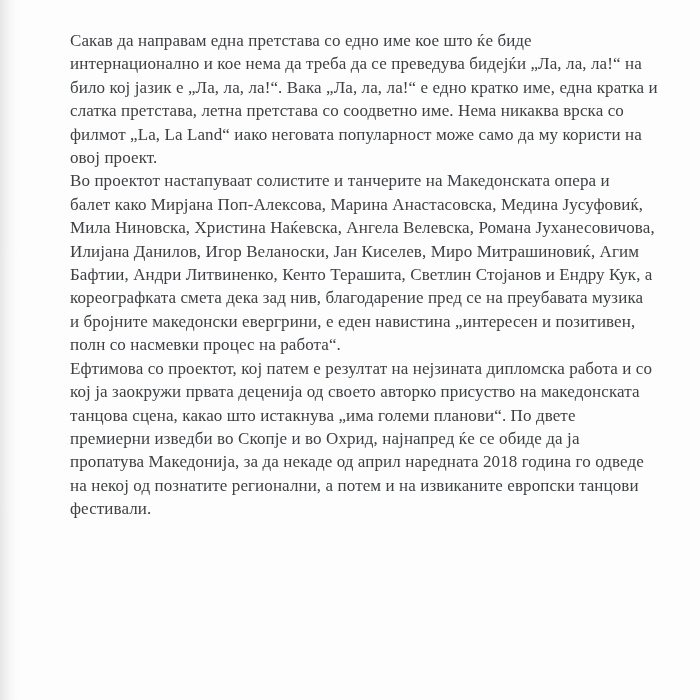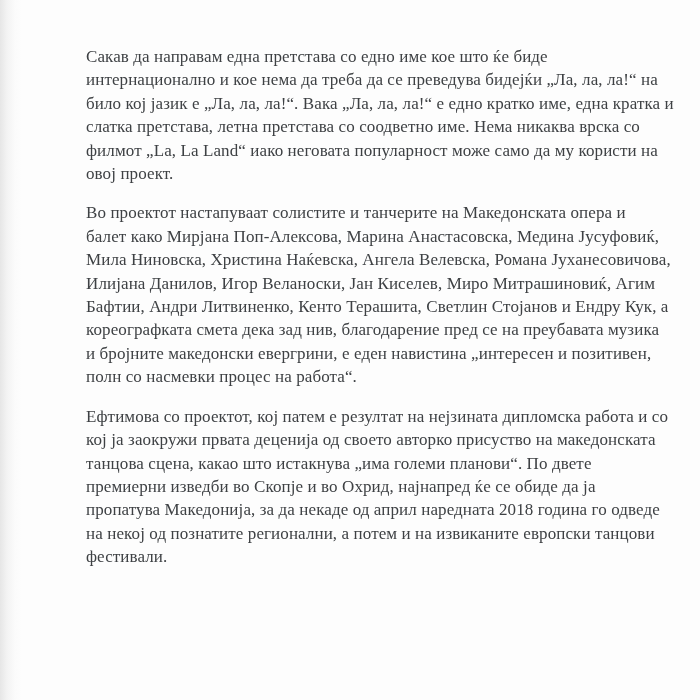--- a/index.html
+++ b/index.html
@@ -21,21 +21,21 @@
   }
   
   .edge-shadow {
     position: absolute;
     top: 0; left: 0; bottom: 0;
     width: 22px;
     background: linear-gradient(90deg, #e6e6e6 0px, #f3f3f3 7px, #fbfbfb 15px, rgba(253,253,253,0) 22px);
     pointer-events: none;
   }
   p.para {
-    margin: 16px;
+    margin: 0;
     font-family: "Liberation Serif", "DejaVu Serif", serif;
     font-size: 17px;
     line-height: 23.4px;
     letter-spacing: 0.1px;
     color: #3e4144;
     white-space: pre;       
   }
   .para-1 { margin-bottom: 59px; }
   .para-2 { margin-bottom: 22px; }
 </style>

